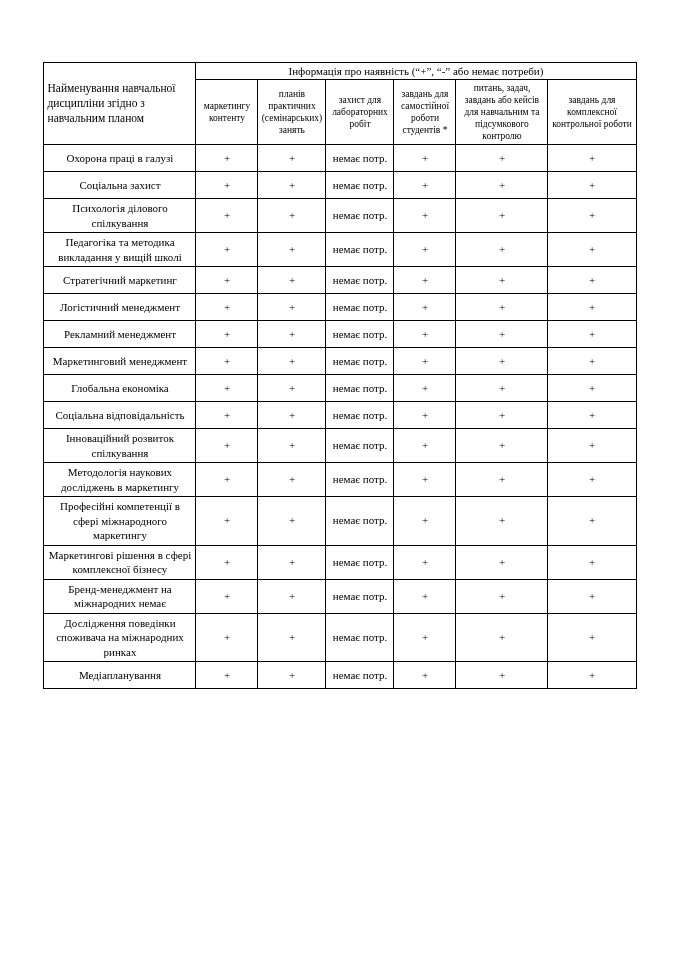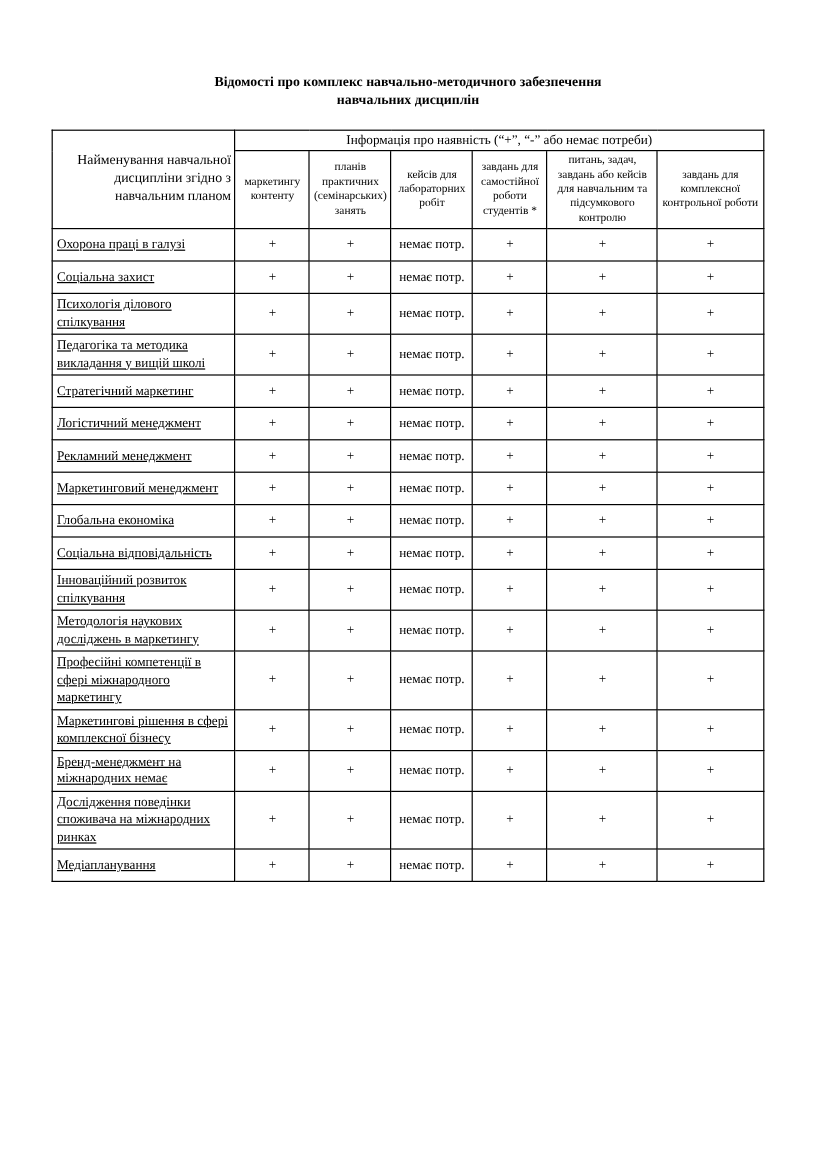--- a/index.html
+++ b/index.html
@@ -39,83 +39,78 @@
     vertical-align: middle;
     padding: 2px 3px;
     font-weight: normal;
   }
   .hdr-span {
     text-align: center;
     font-size: 11px;
     padding: 5px 2px;
   }
   .hdr-first {
-    text-align: right;
+    text-align: left;
     font-size: 11.5px;
     line-height: 15px;
     padding: 6px 6px;
     margin-top: 24px;
   }
   .hdr-sub {
     text-align: center;
     font-size: 9.5px;
     line-height: 12px;
     padding: 4px 2px;
     vertical-align: middle;
   }
   .disc-cell {
-    text-align: left;
+    text-align: center;
     font-size: 11px;
     line-height: 14.5px;
     padding: 3px 5px;
     height: 22px;
-    text-decoration: underline;
   }
   .mark-cell {
     text-align: center;
     font-size: 11px;
     line-height: 13px;
   }
   .col-name  { width: 152px; }
   .col-c1    { width: 62px; }
   .col-c2    { width: 68px; }
   .col-c3    { width: 68px; }
   .col-c4    { width: 62px; }
   .col-c5    { width: 92px; }
   .col-c6    { width: 88px; }
 </style>
 </head>
 <body>
 
 <div class="page">
 
-  <div class="doc-title">
-    <div>Відомості про комплекс навчально-методичного забезпечення</div>
-    <div>навчальних дисциплін</div>
-  </div>
 
   <table class="ved">
     <colgroup>
       <col class="col-name">
       <col class="col-c1">
       <col class="col-c2">
       <col class="col-c3">
       <col class="col-c4">
       <col class="col-c5">
       <col class="col-c6">
     </colgroup>
     <thead>
       <tr>
         <td class="hdr-first" rowspan="2">Найменування навчальної дисципліни згідно з навчальним планом</td>
         <td class="hdr-span" colspan="6">Інформація про наявність (“+”, “-” або немає потреби)</td>
       </tr>
       <tr>
         <td class="hdr-sub">маркетингу контенту</td>
         <td class="hdr-sub">планів практичних (семінарських) занять</td>
-        <td class="hdr-sub">кейсів для лабораторних робіт</td>
+        <td class="hdr-sub">захист для лабораторних робіт</td>
         <td class="hdr-sub">завдань для самостійної роботи студентів *</td>
         <td class="hdr-sub">питань, задач, завдань або кейсів для навчальним та підсумкового контролю</td>
         <td class="hdr-sub">завдань для комплексної контрольної роботи</td>
       </tr>
     </thead>
     <tbody id="table-body">
         <tr>
           <td class="disc-cell">Охорона праці в галузі</td>
           <td class="mark-cell">+</td>
           <td class="mark-cell">+</td>

